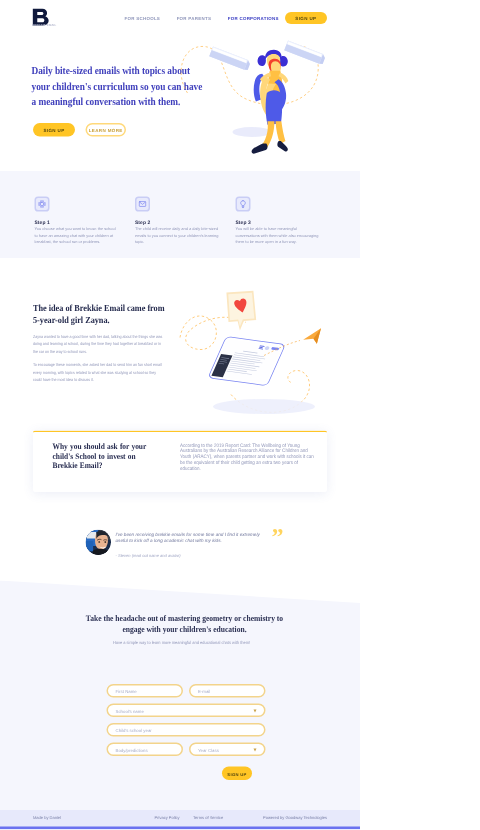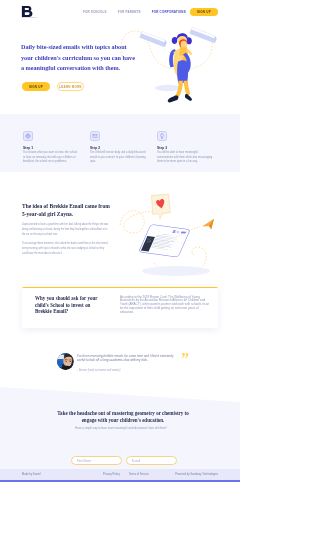--- a/index.html
+++ b/index.html
@@ -1,19 +1,19 @@
 <!DOCTYPE html>
 <html><head>
 <meta charset="utf-8">
 <style>
   *{box-sizing:border-box;margin:0;padding:0;}
   html,body{width:240px;height:553px;overflow:hidden;}
   body{font-family:"Liberation Sans",sans-serif;background:#fff;color:#2b2f52;
        -webkit-font-smoothing:antialiased;}
-  .page{position:relative;width:240px;height:482px;overflow:hidden;background:#fff;}
+  .page{position:relative;width:240px;height:553px;overflow:hidden;background:#fff;}
 
   
   .nav{position:absolute;left:0;top:0;width:240px;height:23px;display:flex;align-items:center;z-index:30;}
   .logo{position:absolute;left:21px;top:5.2px;width:14px;height:15px;}
   .logo svg{width:13.2px !important;height:13.2px !important;}
   .logo-sub{position:absolute;left:0.4px;top:11.3px;font-size:1.9px;letter-spacing:.1px;color:#b6bacf;font-weight:700;white-space:nowrap;}
   .nav-links{position:absolute;left:83px;top:0;height:23px;display:flex;align-items:center;gap:11px;}
   .nav-link{font-size:2.95px;letter-spacing:.2px;font-weight:700;color:#9097bb;white-space:nowrap;text-decoration:none;}
   .nav-link.active{color:#3d41c4;}
   .nav-cta{position:absolute;right:22px;top:8px;height:8.4px;padding:0 7px;border-radius:4.4px;

